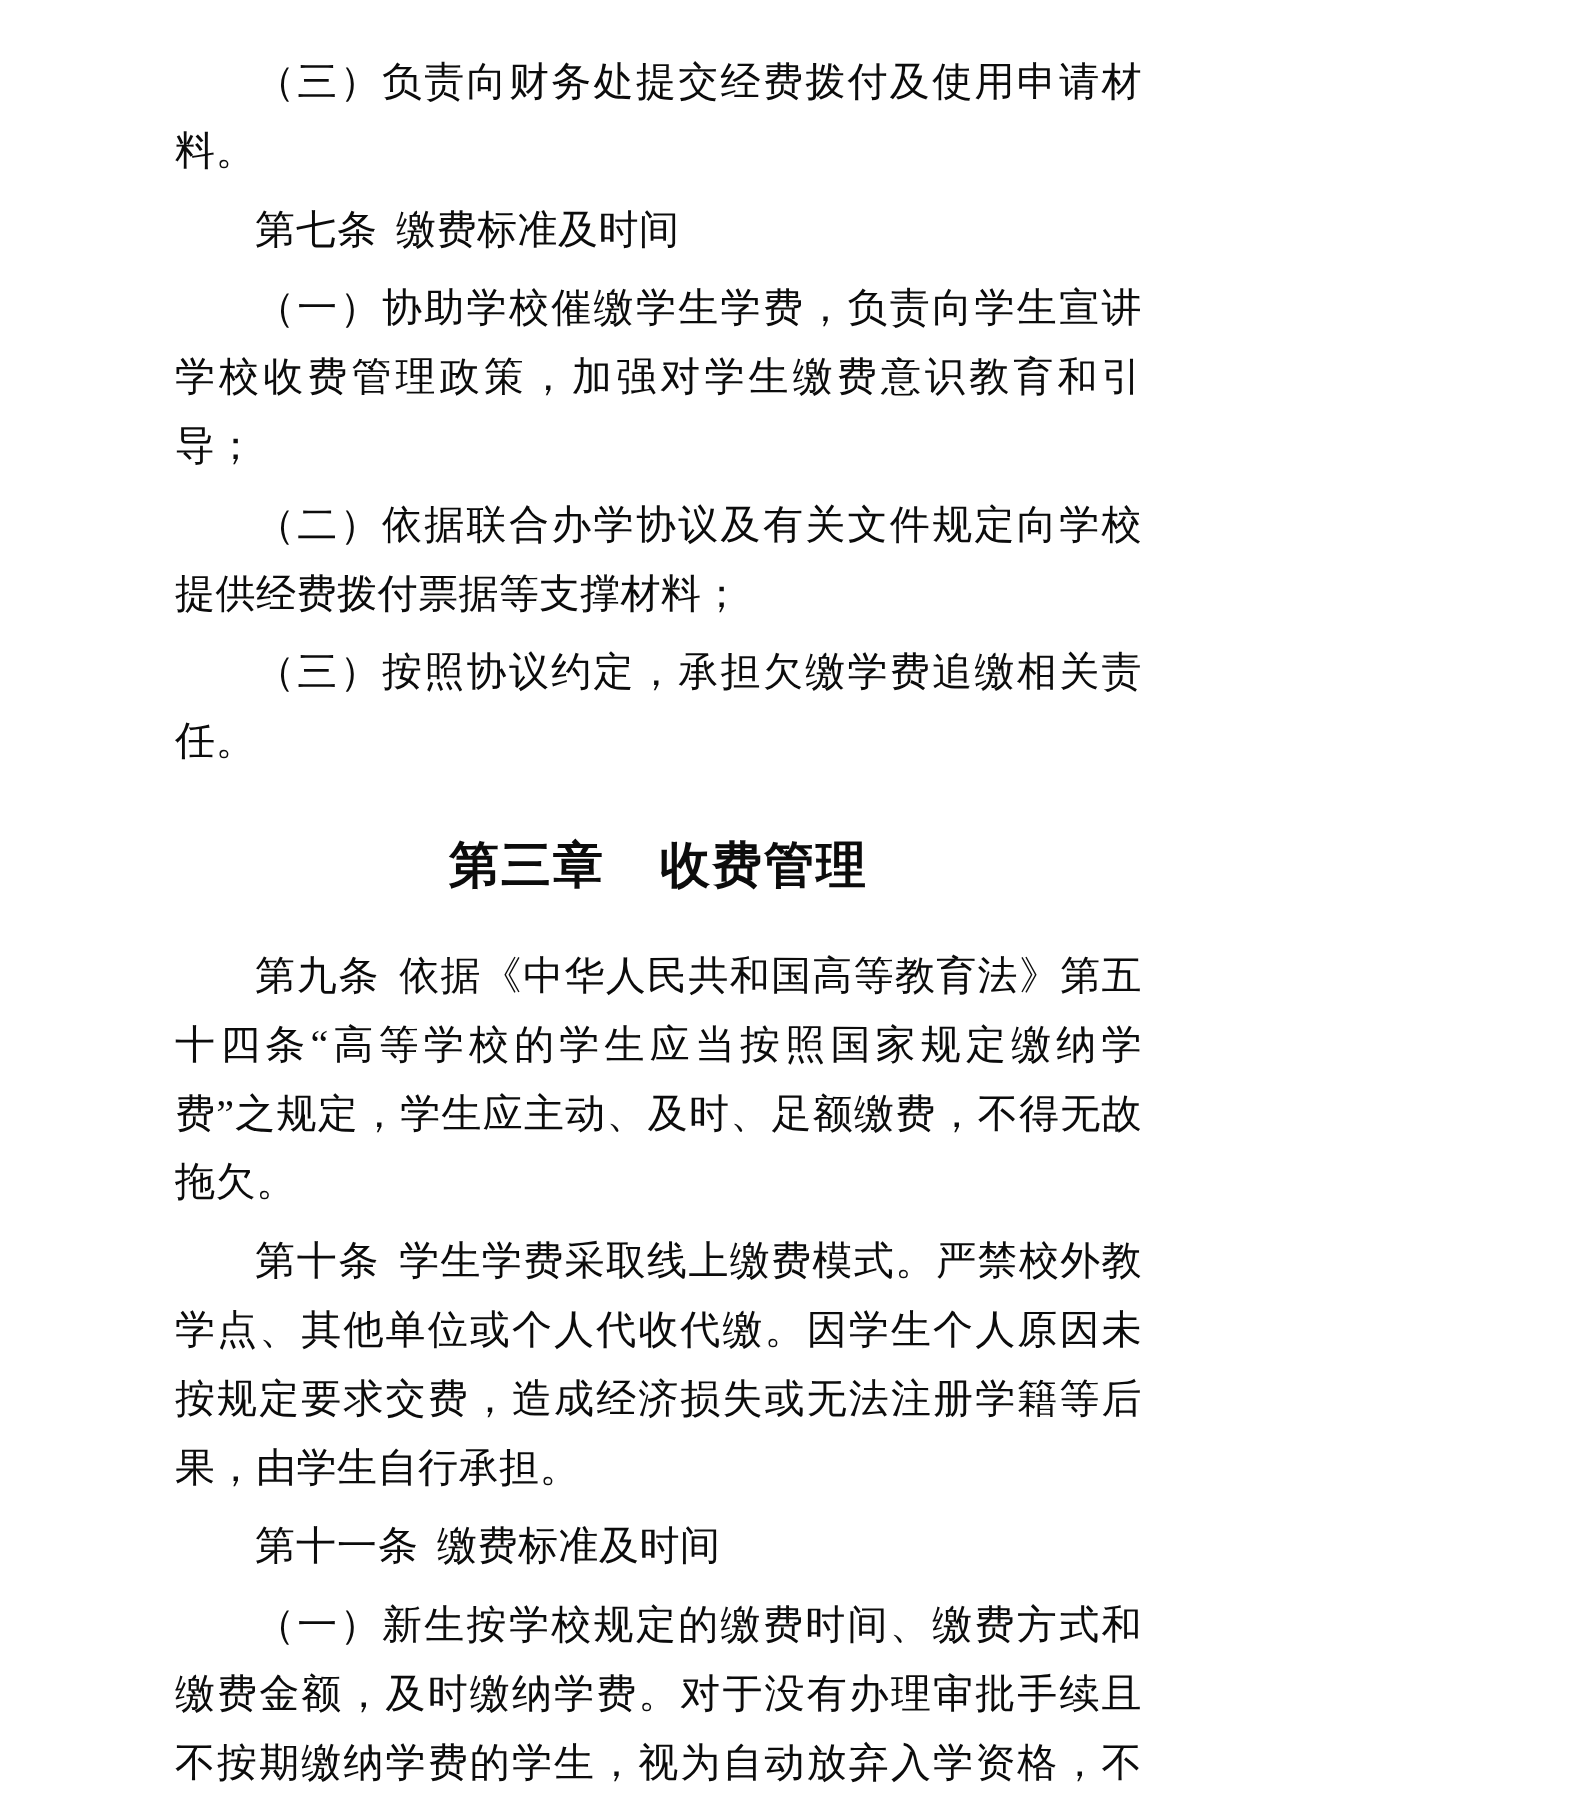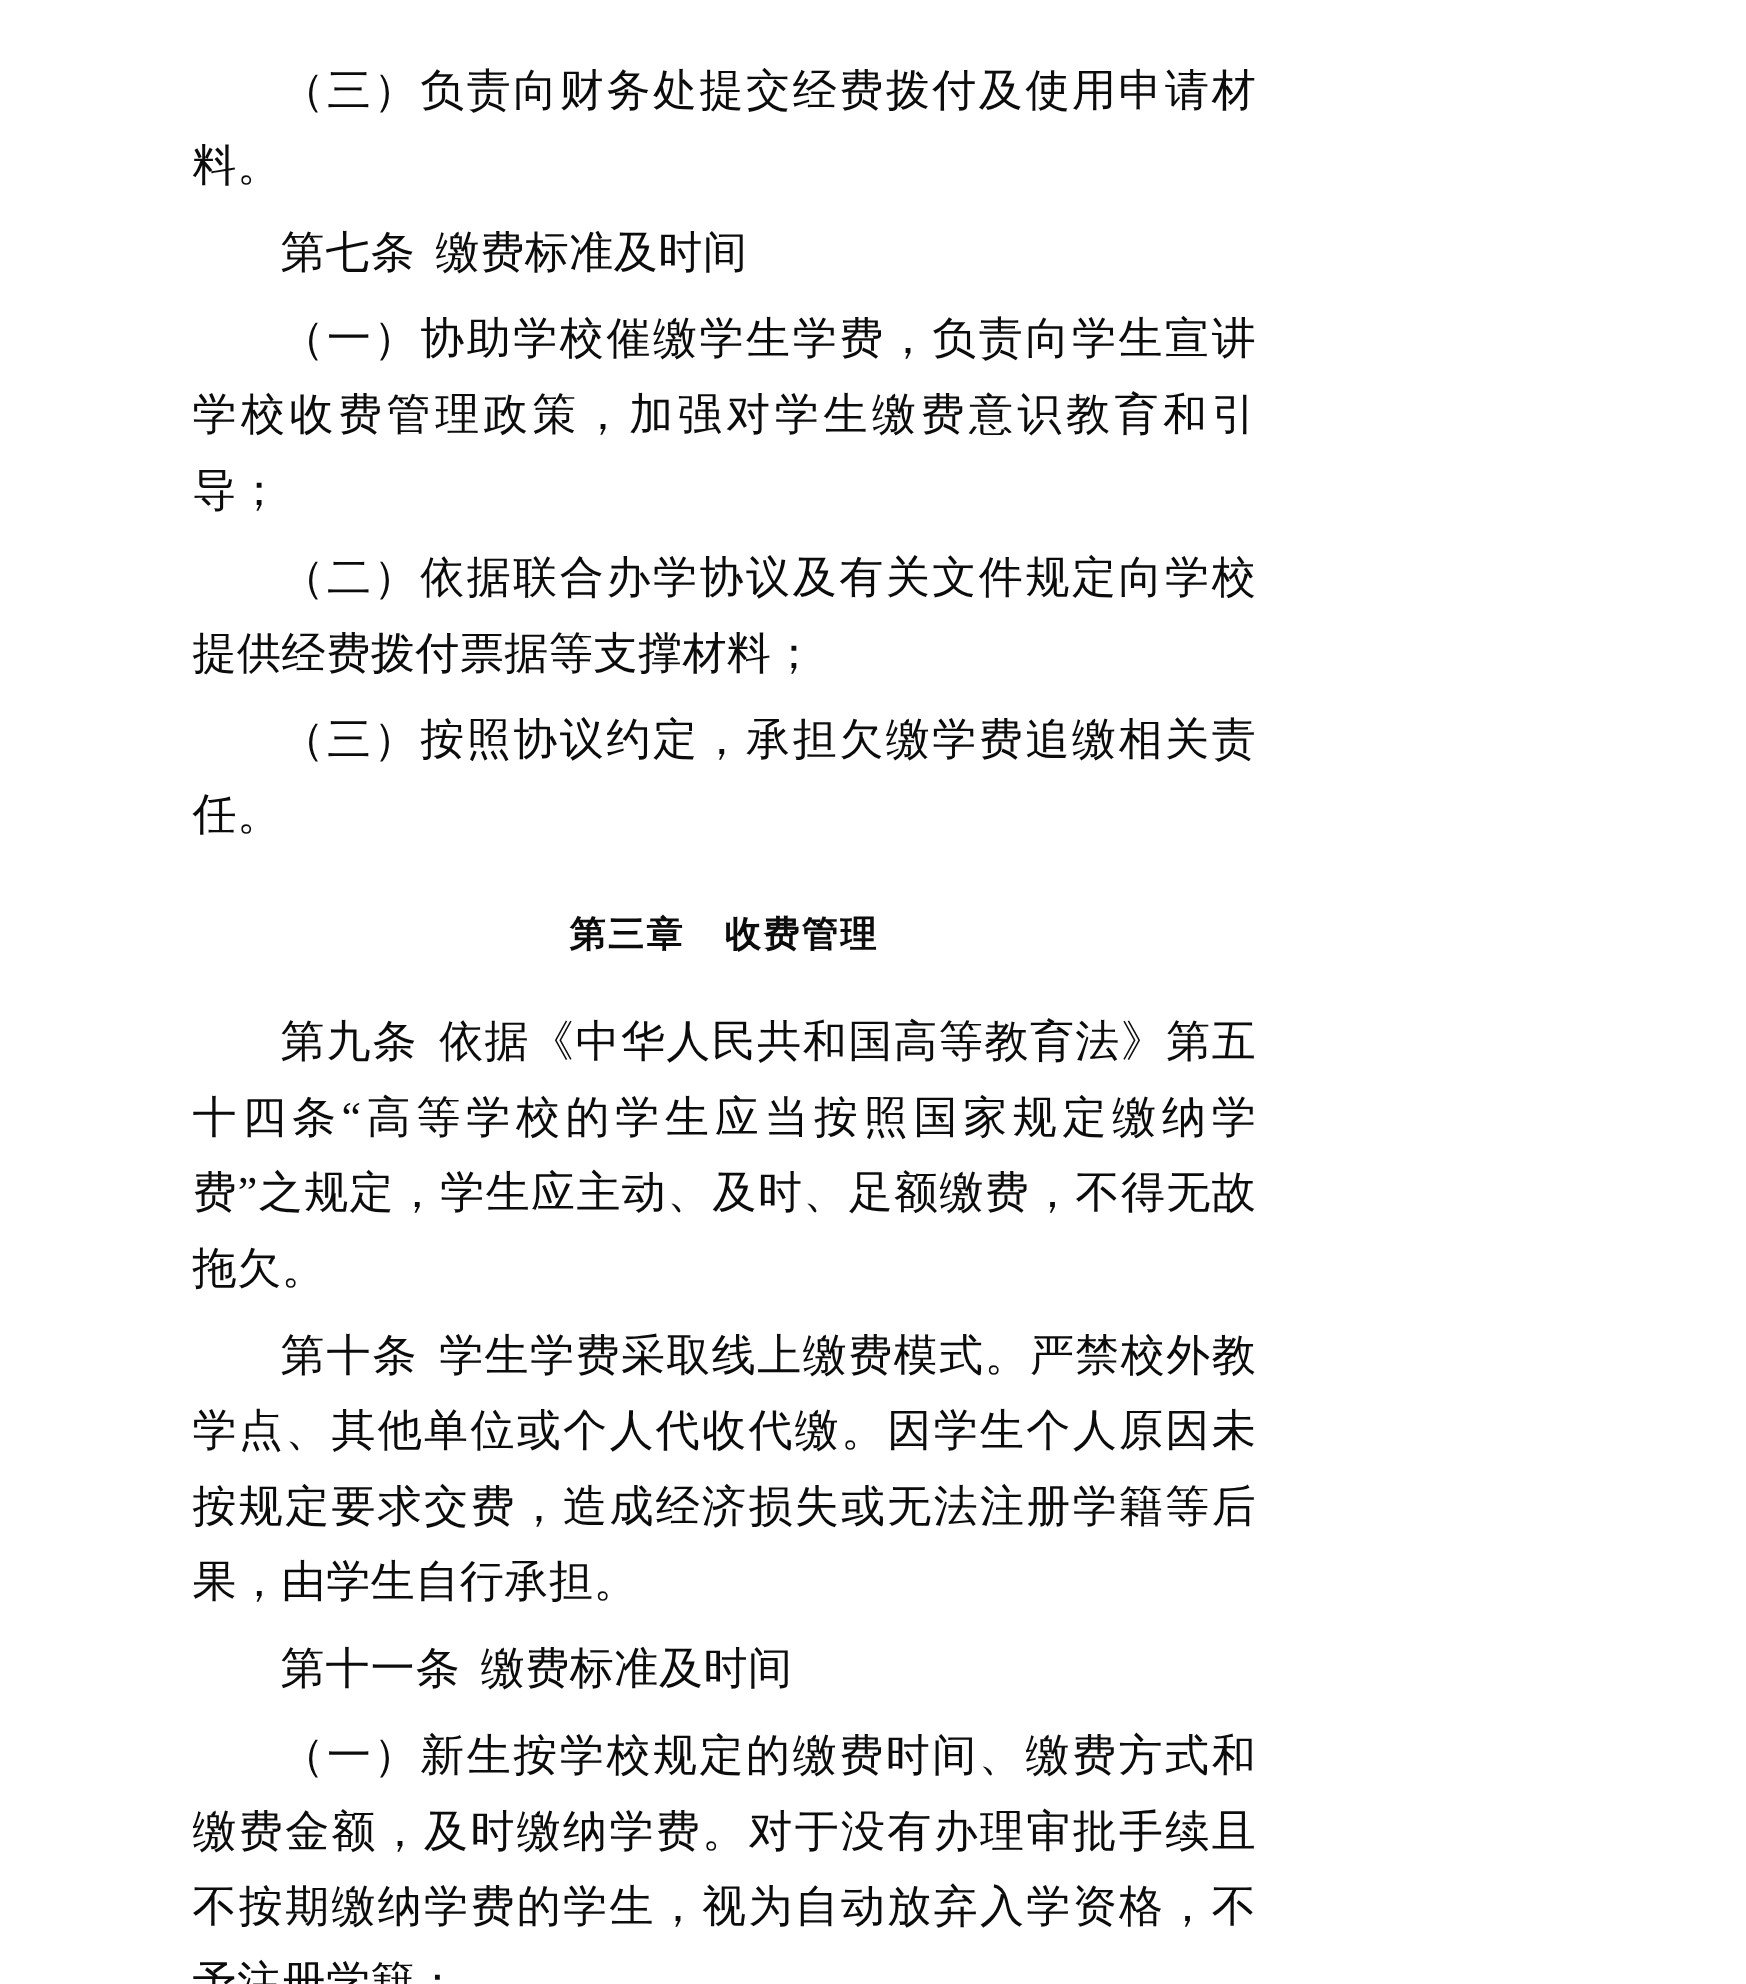--- a/index.html
+++ b/index.html
@@ -30,21 +30,21 @@
   .para {
     margin: 0 0 10px 0;
     text-indent: 0;
   }
   .para.indent {
     text-indent: 2em;
   }
   .chapter-title {
     text-align: center;
     font-weight: bold;
-    font-size: 33px;
+    font-size: 50px;
     margin: 46px 0 34px 0;
     letter-spacing: 2px;
   }
   .chapter-title .gap {
     display: inline-block;
     width: 1.1em;
   }
   .art-label {
     font-weight: normal;
     letter-spacing: 1px;

